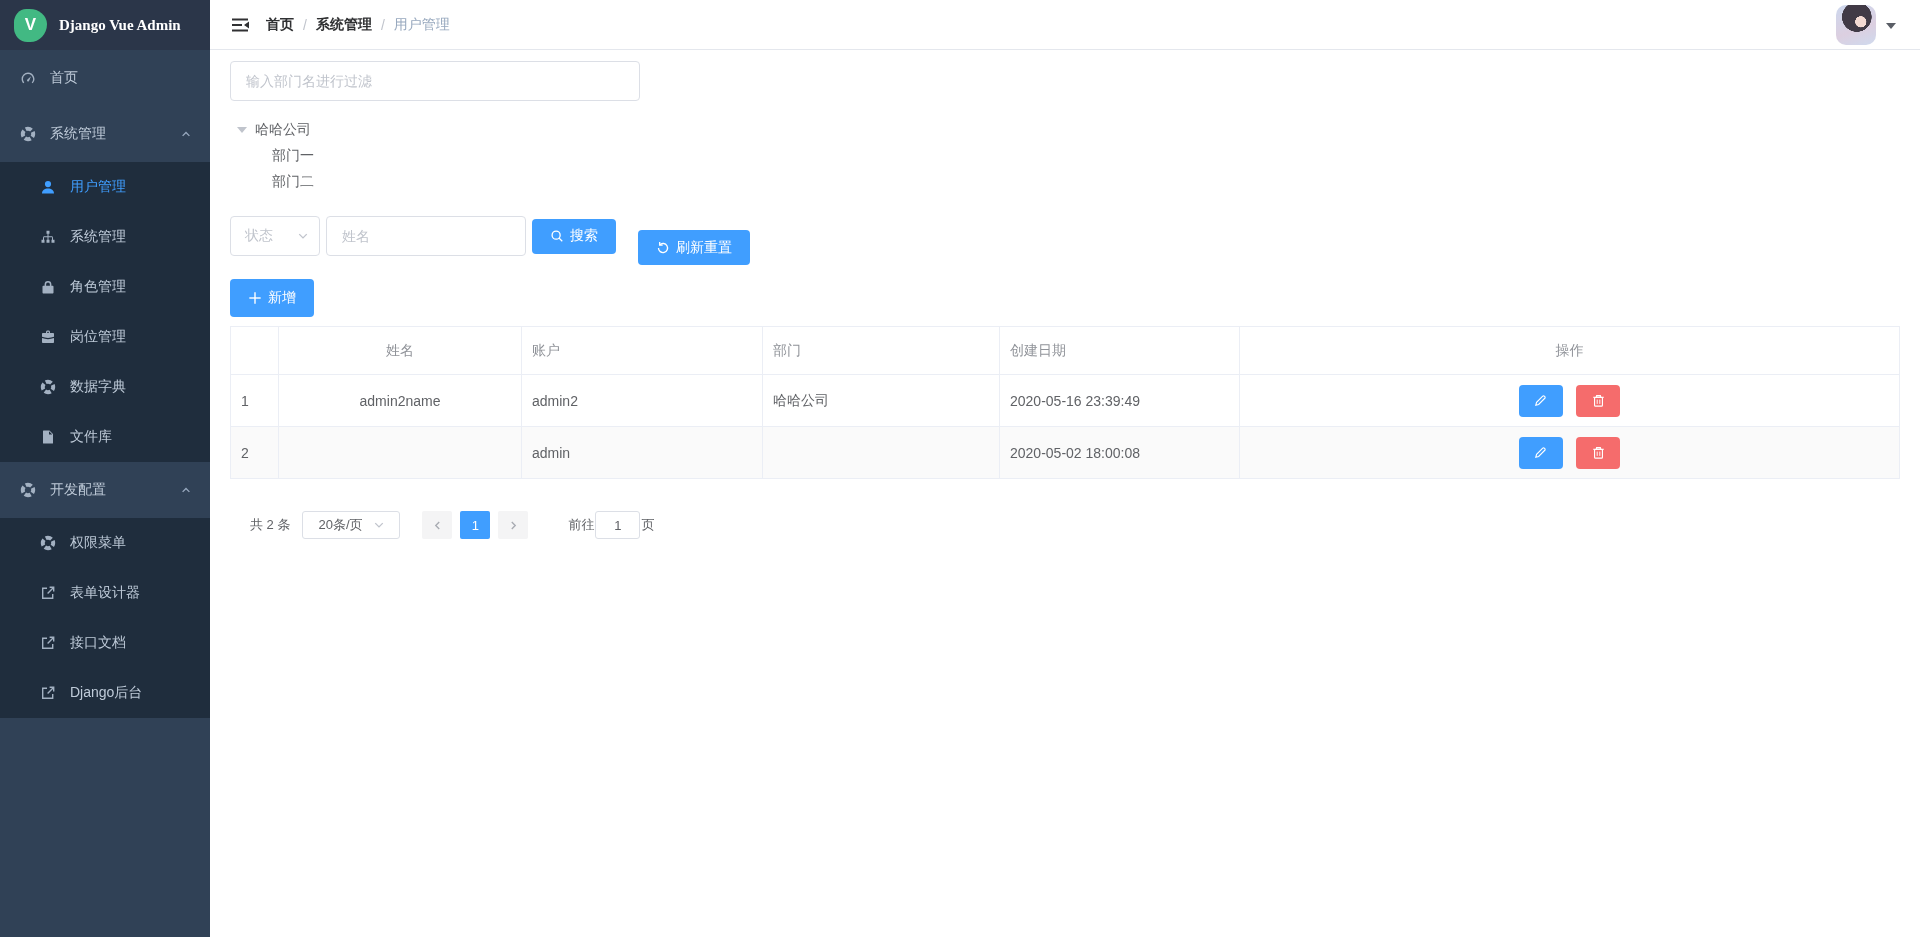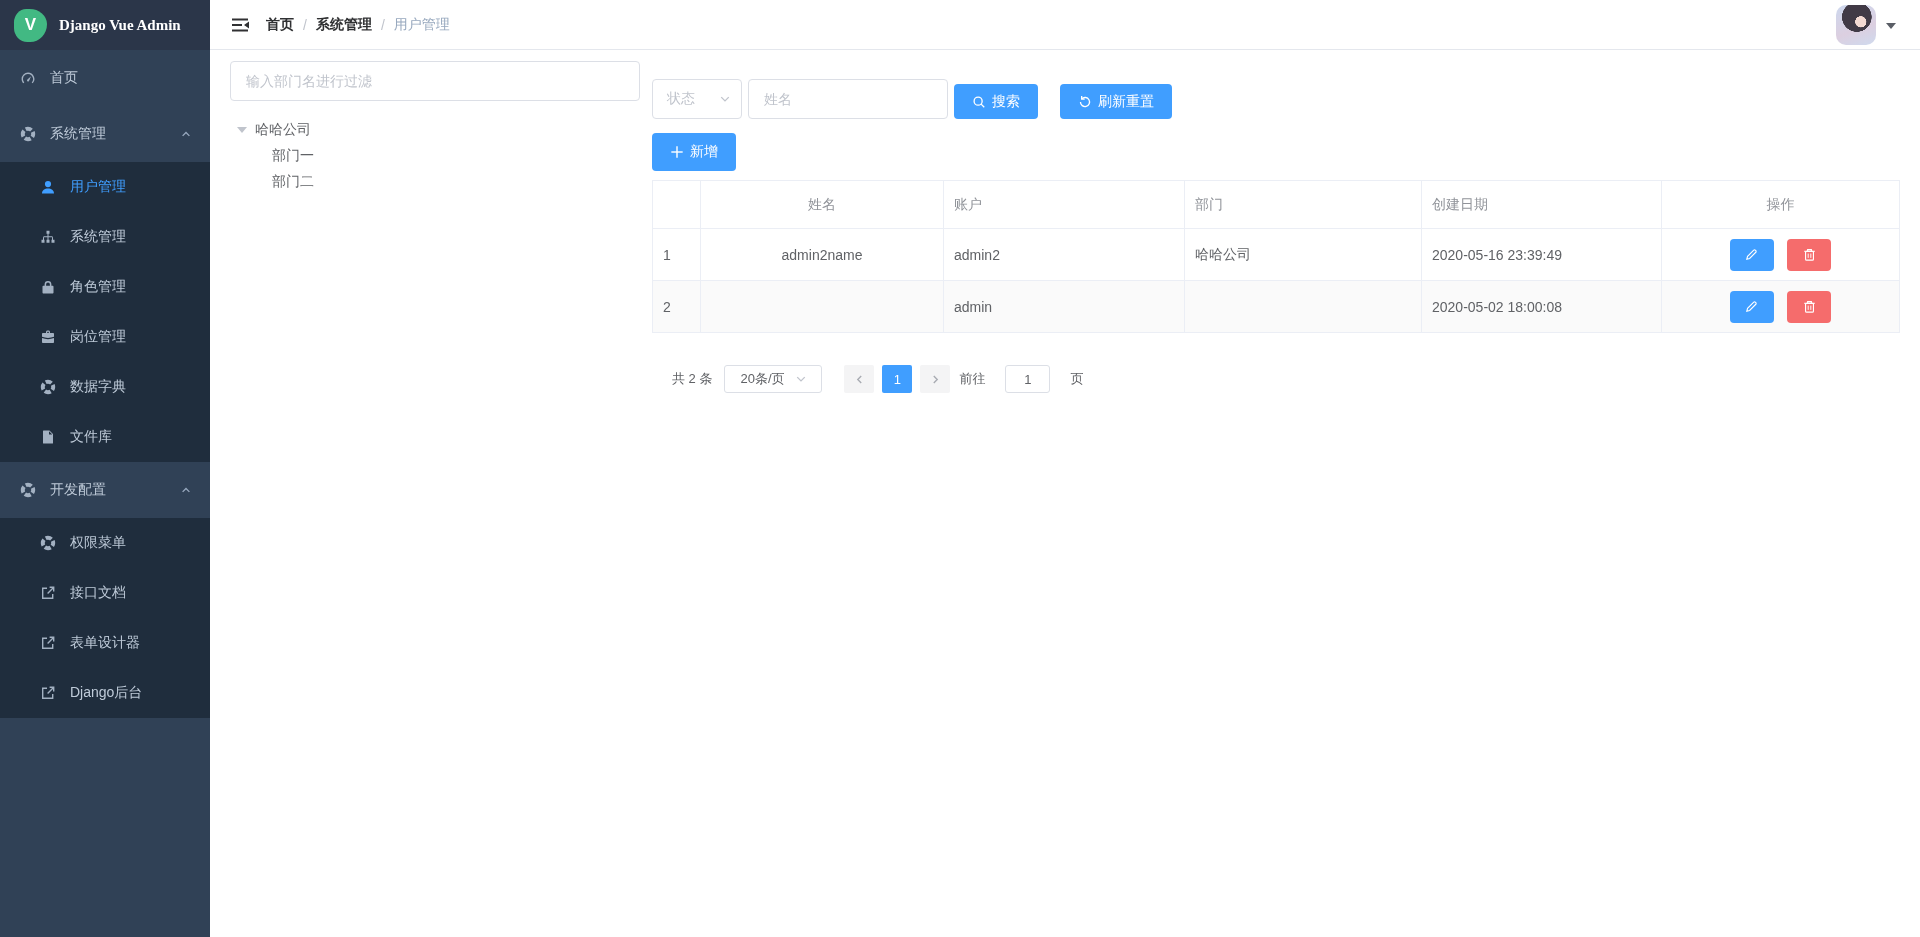--- a/index.html
+++ b/index.html
@@ -48,40 +48,40 @@
       radial-gradient(circle at 62% 42%, #f3d9d2 0 16%, transparent 17%),
       radial-gradient(circle at 52% 30%, #413a46 0 42%, transparent 43%),
       linear-gradient(160deg,#cdd8ee 0%,#dccfe0 60%,#cfdaee 100%);
   }
   .avatar-caret {
     width:0; height:0; margin-left:10px; margin-top:8px; cursor:pointer;
     border:5px solid transparent; border-top:6px solid #5a5e66;
   }
   
   .main { position:absolute; left:210px; top:51px; right:0; bottom:0; background:#fff; padding:10px 20px; }
-  .content-row { display:flex; gap:12px; }
+  .content-row { display:flex; gap:12px;flex-direction:column; }
   .left-panel { width:410px; flex-shrink:0; }
   .right-panel { flex:1; min-width:0; }
   
   .el-input {
     height:40px; border:1px solid #dcdfe6; border-radius:4px; padding:0 15px;
     font-size:14px; color:#606266; outline:none; width:100%;
     font-family:"Liberation Sans","DejaVu Sans",sans-serif; background:#fff;
   }
   .el-input::placeholder { color:#c0c4cc; }
   
   .tree { margin-top:16px; }
   .tree-node { height:26px; display:flex; align-items:center; color:#606266; cursor:pointer; padding-left:7px; }
   .caret-down {
     width:0; height:0; border:5px solid transparent; border-top:6px solid #c0c4cc;
     margin-top:5px; margin-right:8px; flex-shrink:0;
   }
   .tree-children .tree-node { padding-left:42px; }
   
-  .filter-row { display:flex; align-items:flex-end; gap:6px; }
+  .filter-row { display:flex; align-items:center; gap:6px; }
   .status-select {
     width:90px; height:40px; border:1px solid #dcdfe6; border-radius:4px; background:#fff;
     display:flex; align-items:center; justify-content:space-between; padding:0 10px 0 14px;
     color:#c0c4cc; cursor:pointer; flex-shrink:0;
   }
   .chev { display:inline-flex; color:#c0c4cc; }
   .chev svg { width:12px; height:12px; }
   .name-input { width:200px; flex-shrink:0; }
   .btn {
     height:35px; border:none; border-radius:4px; background:#409EFF; color:#fff; font-size:14px;
@@ -115,21 +115,21 @@
   .pg-btn {
     min-width:30px; height:28px; background:#f4f4f5; border:none; border-radius:2px;
     display:inline-flex; align-items:center; justify-content:center; cursor:pointer; color:#a8abb2;
   }
   .pg-btn svg { width:11px; height:11px; }
   .pg-prev { margin-left:22px; }
   .pg-page {
     min-width:30px; height:28px; margin:0 8px; background:#409EFF; color:#fff; border:none; border-radius:2px;
     display:inline-flex; align-items:center; justify-content:center; cursor:pointer; font-size:13px;
   }
-  .pg-goto { margin-left:9px; display:flex; align-items:center; gap:20px;justify-content:space-between; }
+  .pg-goto { margin-left:40px; display:flex; align-items:center; gap:1px;justify-content:space-between; }
   .goto-input {
     width:45px; height:28px; border:1px solid #dcdfe6; border-radius:3px; text-align:center;
     color:#606266; font-size:13px; outline:none; background:#fff;
     font-family:"Liberation Sans","DejaVu Sans",sans-serif;
   }
 </style>
 </head>
 <body>
 
 <aside class="sidebar">
@@ -235,30 +235,30 @@
         </span>
         <span>权限菜单</span>
       </div>
       <div class="menu-item">
         <span class="menu-icon">
           <svg viewBox="0 0 16 16">
               <path fill="none" stroke="currentColor" stroke-width="1.4" d="M12.7 9v4.3H2.7V3.3H7"></path>
               <path fill="none" stroke="currentColor" stroke-width="1.4" d="M9.6 2.3h4.1v4.1M13.5 2.5L7.6 8.4"></path>
             </svg>
         </span>
-        <span>接口文档</span>
+        <span>表单设计器</span>
       </div>
       <div class="menu-item">
         <span class="menu-icon">
           <svg viewBox="0 0 16 16">
               <path fill="none" stroke="currentColor" stroke-width="1.4" d="M12.7 9v4.3H2.7V3.3H7"></path>
               <path fill="none" stroke="currentColor" stroke-width="1.4" d="M9.6 2.3h4.1v4.1M13.5 2.5L7.6 8.4"></path>
             </svg>
         </span>
-        <span>表单设计器</span>
+        <span>接口文档</span>
       </div>
       <div class="menu-item">
         <span class="menu-icon">
           <svg viewBox="0 0 16 16">
               <path fill="none" stroke="currentColor" stroke-width="1.4" d="M12.7 9v4.3H2.7V3.3H7"></path>
               <path fill="none" stroke="currentColor" stroke-width="1.4" d="M9.6 2.3h4.1v4.1M13.5 2.5L7.6 8.4"></path>
             </svg>
         </span>
         <span>Django后台</span>
       </div>

